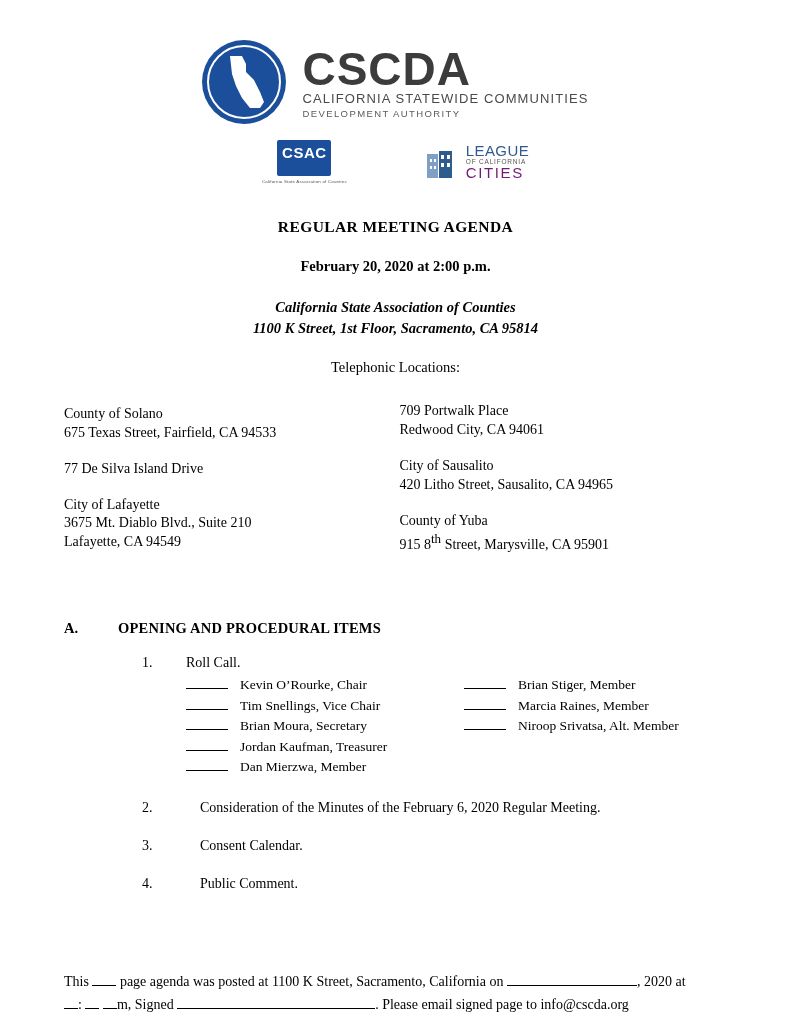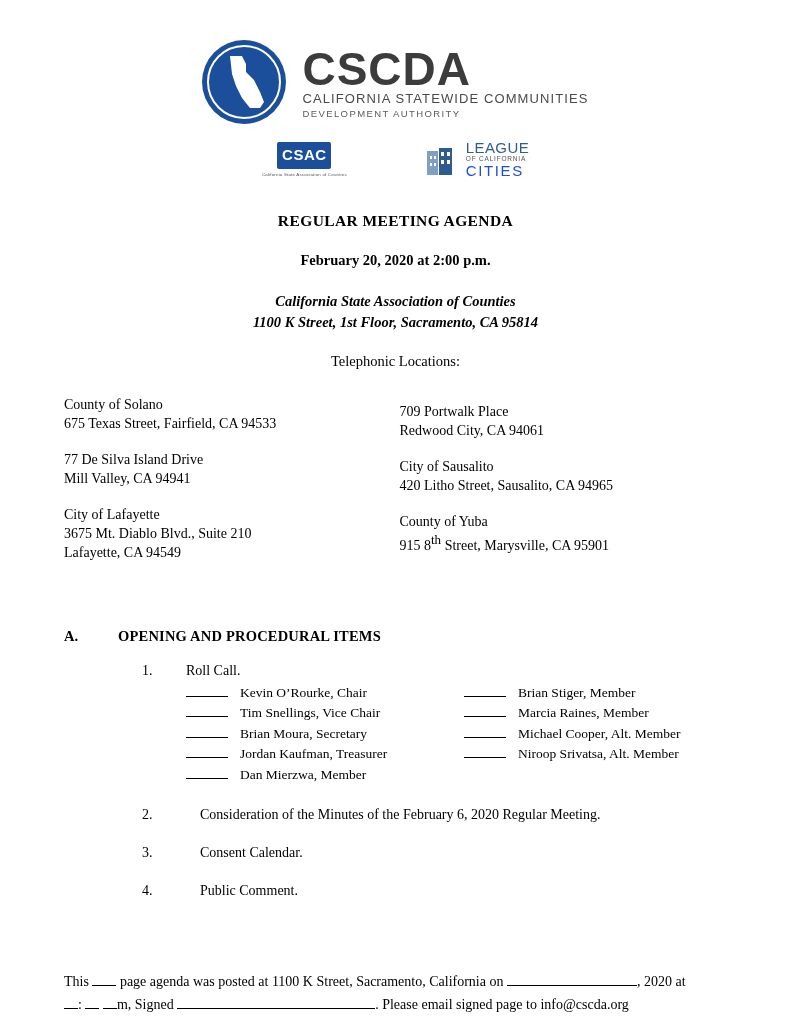--- a/index.html
+++ b/index.html
@@ -78,21 +78,21 @@
   .sub-logos {
     margin-top: 16px;
     display: flex;
     justify-content: center;
     align-items: center;
     gap: 46px;
   }
   .csac-logo { text-align: center; }
   .csac-badge {
     width: 54px;
-    height: 27px;
+    height: 36px;
     background: #1b4f9c;
     color: #ffffff;
     font-family: "Liberation Sans", sans-serif;
     font-size: 15px;
     font-weight: bold;
     letter-spacing: 0.5px;
     line-height: 26px;
     text-align: center;
     border-radius: 2px;
     margin: 0 auto;
@@ -125,21 +125,21 @@
   }
   .league-text .l2 {
     font-family: "Liberation Sans", sans-serif;
     font-size: 6.5px;
     color: #555;
     letter-spacing: 0.8px;
   }
   .league-text .l3 {
     font-family: "Liberation Sans", sans-serif;
     font-size: 15px;
-    color: #1d4ed8;
+    color: #701a75;
     letter-spacing: 1.6px;
   }
 
   
   .title-block { margin-top: 34px; text-align: center; }
   .doc-title {
     font-size: 15.5px;
     font-weight: bold;
     letter-spacing: 0.4px;
   }
@@ -288,21 +288,20 @@
   </div>
 
   <div class="locations">
     <div class="loc-col left">
       <div class="loc-entry">
         <div class="line">County of Solano</div>
         <div class="line">675 Texas Street, Fairfield, CA 94533</div>
       </div>
       <div class="loc-entry">
         <div class="line">77 De Silva Island Drive</div>
-        <div class="line">Mill Valley, CA 94941</div>
       </div>
       <div class="loc-entry">
         <div class="line">City of Lafayette</div>
         <div class="line">3675 Mt. Diablo Blvd., Suite 210</div>
         <div class="line">Lafayette, CA 94549</div>
       </div>
     </div>
     <div class="loc-col right">
       <div class="loc-entry">
         <div class="line">709 Portwalk Place</div>
@@ -356,24 +355,20 @@
             <div class="roll-row">
                 <span class="blank"></span>
                 <span>Brian Stiger, Member</span>
               </div>
             <div class="roll-row">
                 <span class="blank"></span>
                 <span>Marcia Raines, Member</span>
               </div>
             <div class="roll-row">
                 <span class="blank"></span>
-                <span>Michael Cooper, Alt. Member</span>
-              </div>
-            <div class="roll-row">
-                <span class="blank"></span>
                 <span>Niroop Srivatsa, Alt. Member</span>
               </div>
           </div>
         </div>
       </div>
     </div>
 
     <div class="item" style="margin-top:22px;">
       <div class="num"><span class="num-inner">2.</span></div>
       <div class="body">

